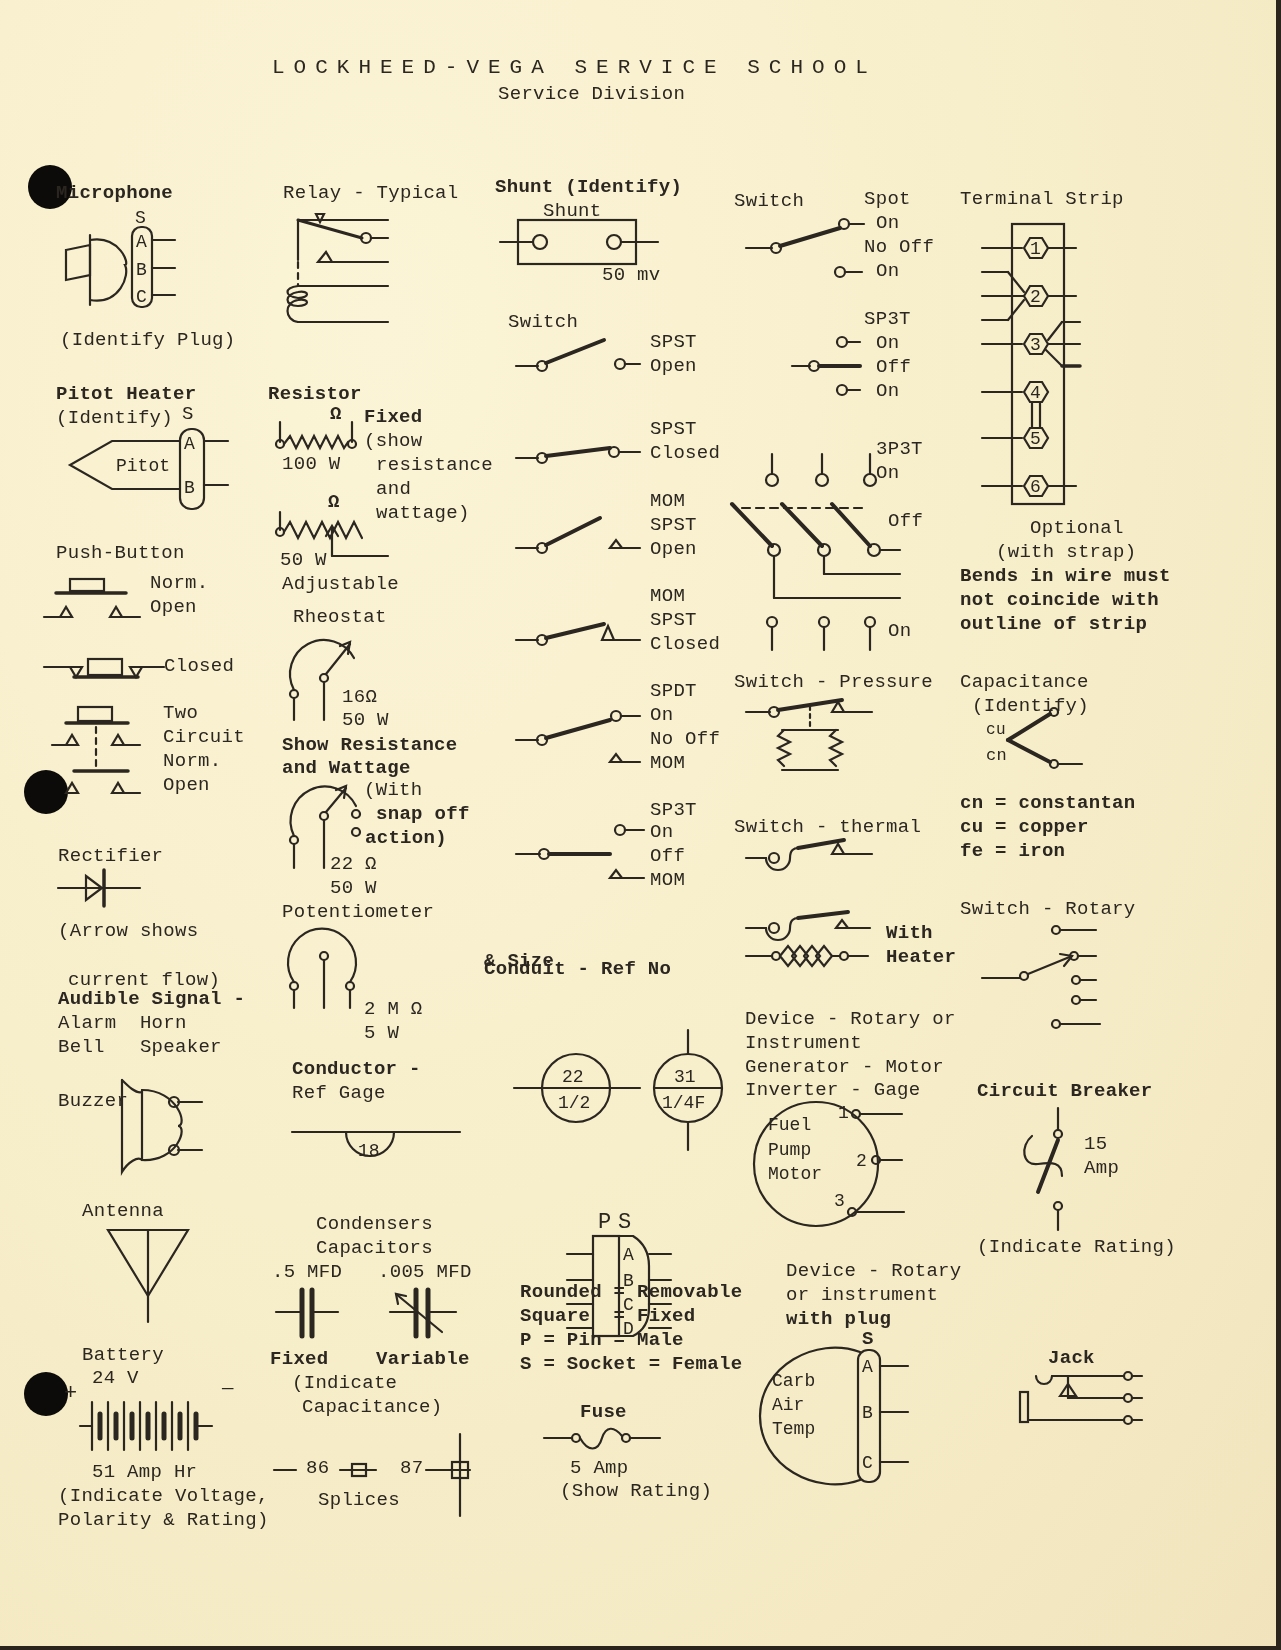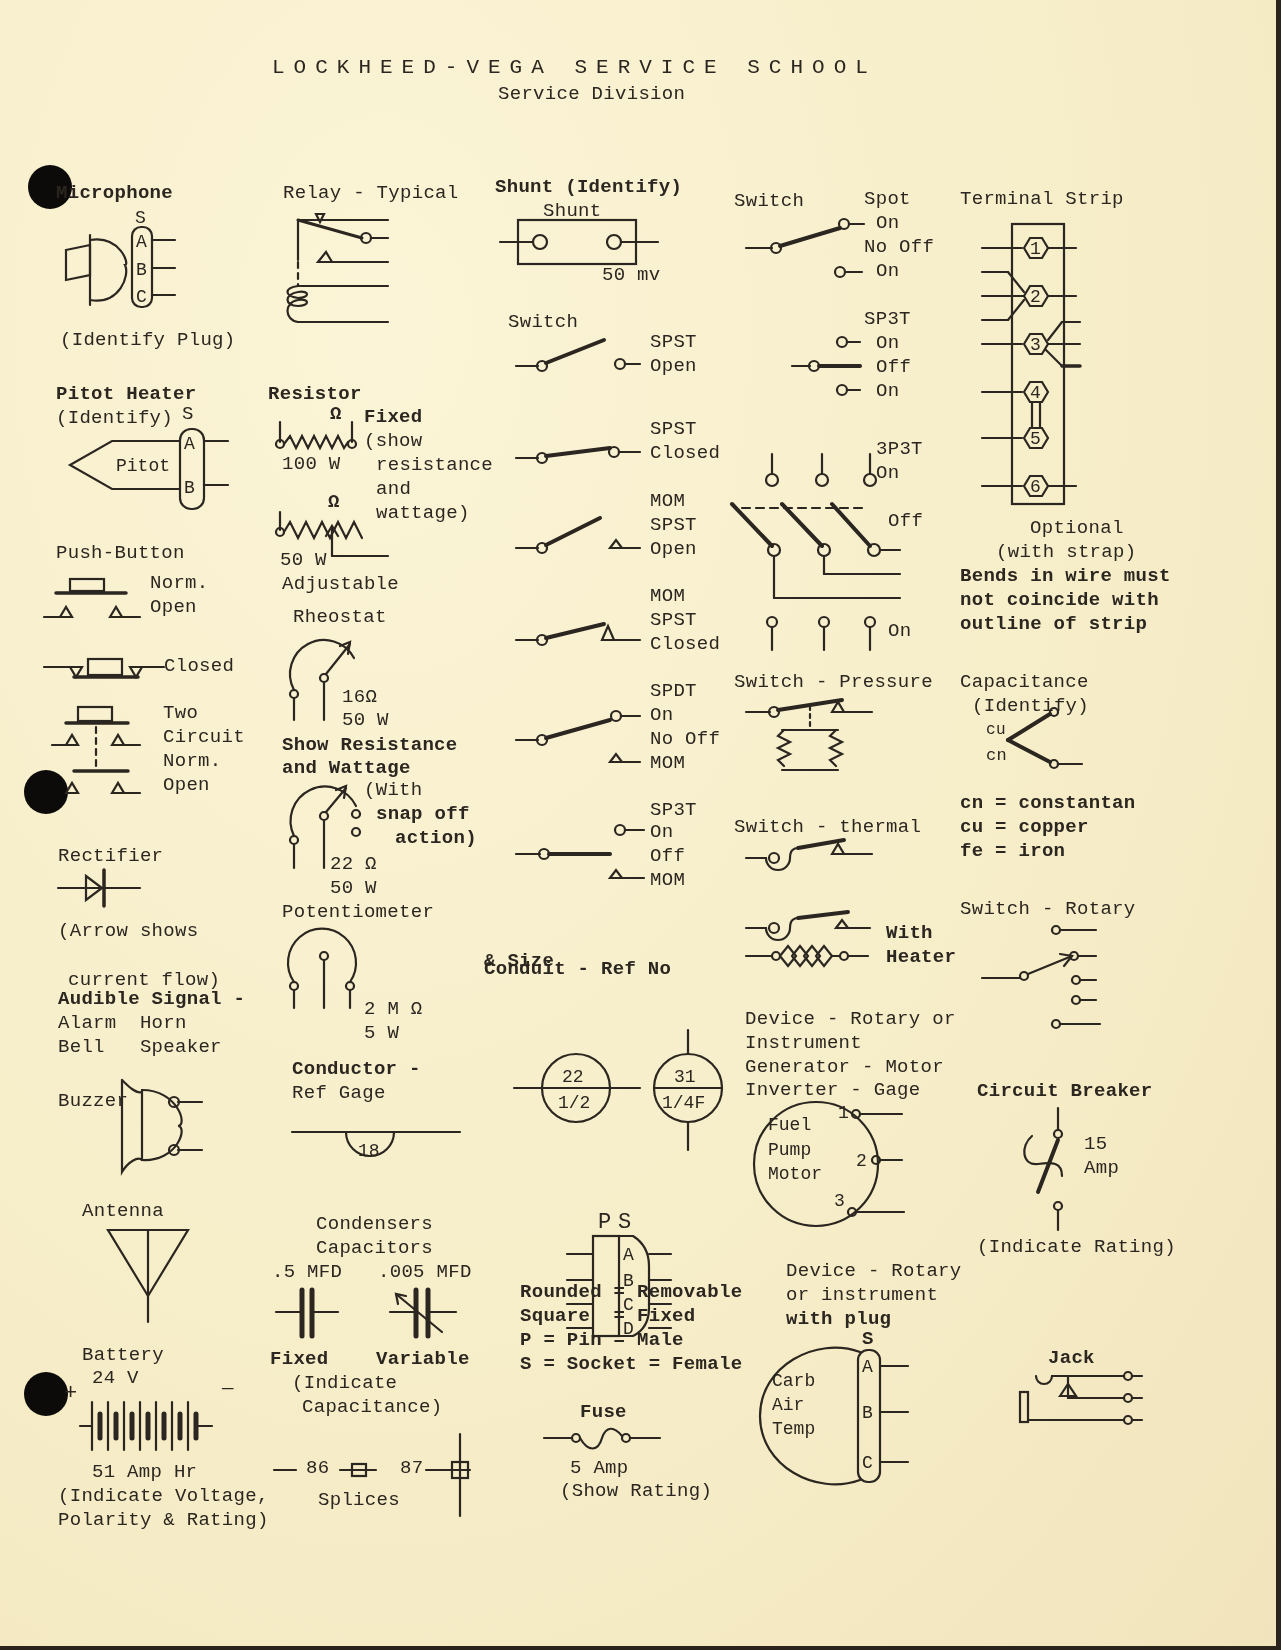--- a/index.html
+++ b/index.html
@@ -218,21 +218,21 @@
       <line x1="12" y1="66" x2="12" y2="90"></line>
     <circle cx="42" cy="38" r="4"></circle>
       <line x1="42" y1="42" x2="42" y2="90"></line>
     <line x1="44" y1="34" x2="64" y2="10"></line>
       <polyline points="54,12 64,8 62,20"></polyline>
     <circle cx="74" cy="36" r="4"></circle>
       <circle cx="74" cy="54" r="4"></circle>
   </svg>
   <div class="t" style="left:364px;top:778px;">(With</div>
   <div class="t b" style="left:376px;top:802px;">snap off</div>
-  <div class="t b" style="left:395px;top:826px;">action)</div>
+  <div class="t b" style="left:365px;top:826px;">action)</div>
   <div class="t" style="left:330px;top:852px;">22 Ω</div>
   <div class="t" style="left:330px;top:876px;">50 W</div>
 
   <div class="t" style="left:282px;top:900px;">Potentiometer</div>
   <svg class="sym" style="left:282px;top:922px;" width="90" height="90">
     <path d="M12,60 A 34 34 0 1 1 68,60"></path>
     <circle cx="12" cy="64" r="4"></circle>
       <line x1="12" y1="68" x2="12" y2="86"></line>
     <circle cx="42" cy="34" r="4"></circle>
       <line x1="42" y1="38" x2="42" y2="86"></line>

